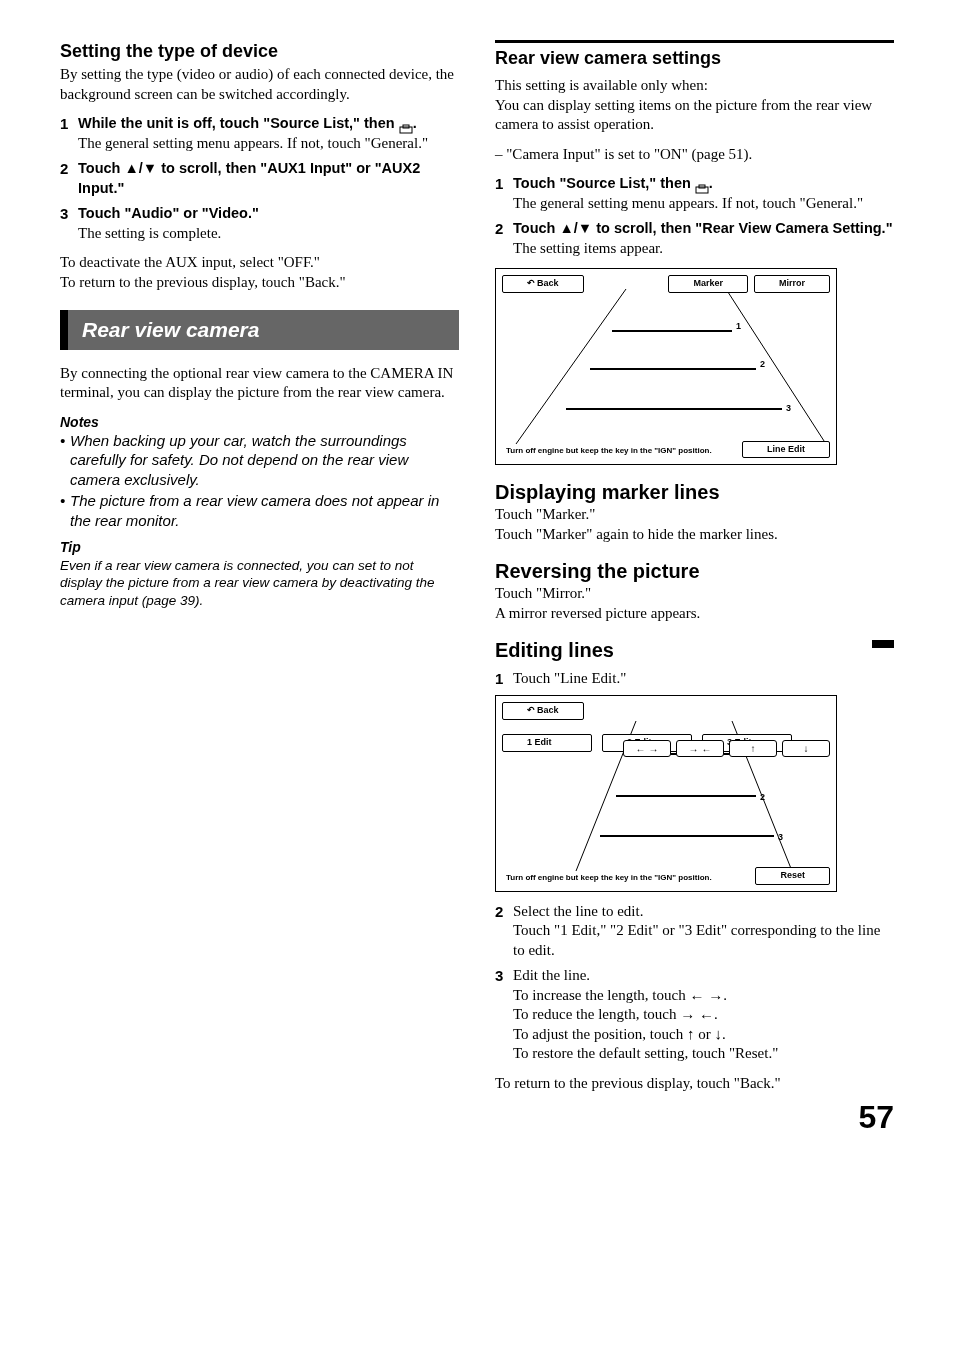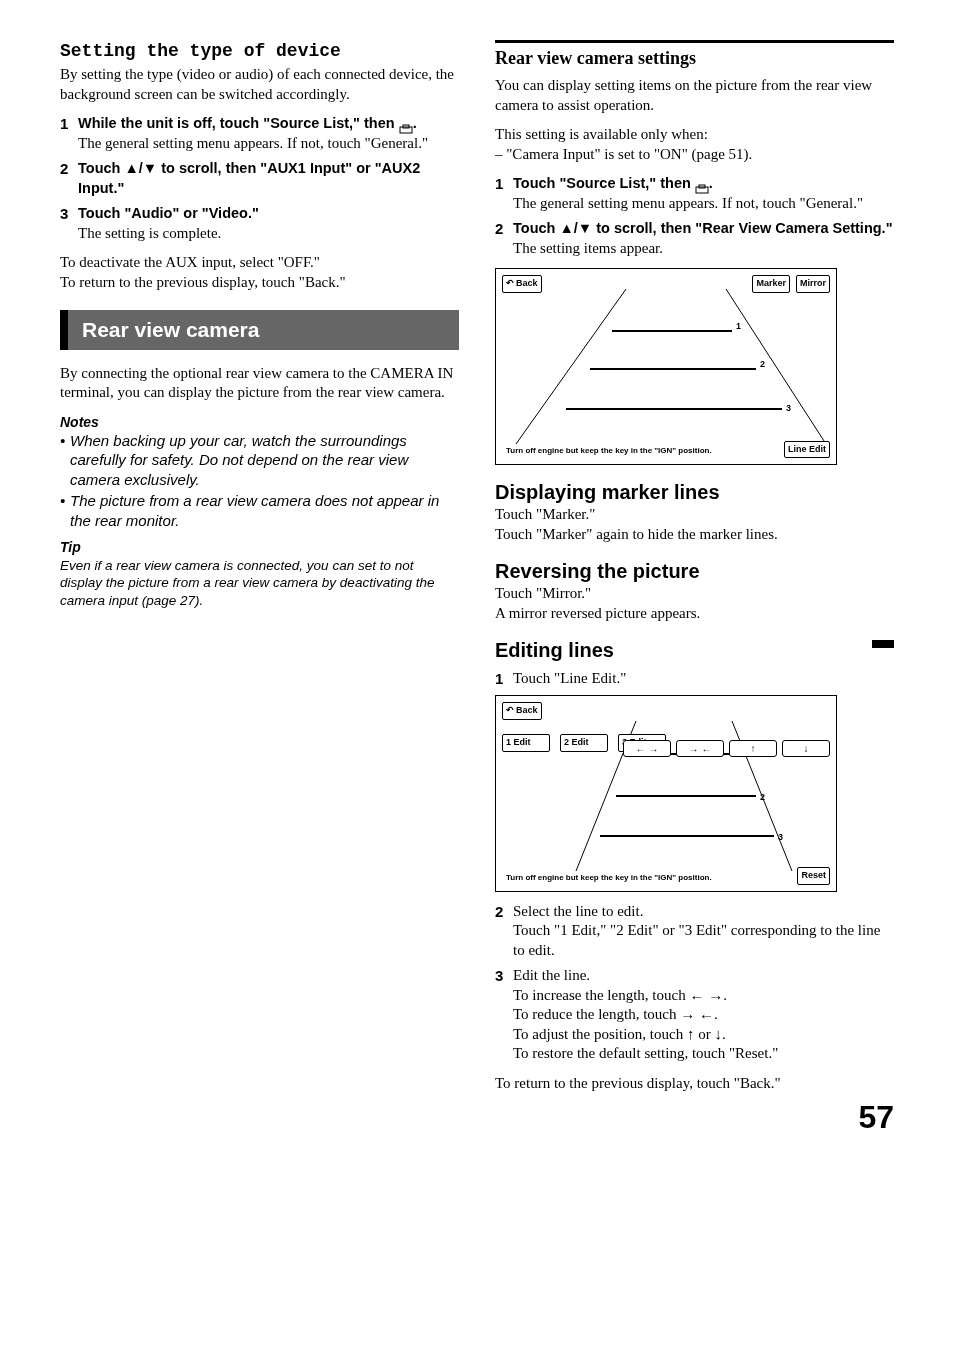--- a/index.html
+++ b/index.html
@@ -15,21 +15,21 @@
   }
   .cols {
     display: flex;
     gap: 36px;
   }
   .col {
     flex: 1;
     min-width: 0;
   }
   h2.devtype {
-    font-family: Liberation Mono, monospace;
+    font-family: Liberation Sans, sans-serif;
     font-weight: bold;
     font-size: 18px;
     margin: 0 0 2px 0;
   }
   p { margin: 0 0 10px 0; }
   .steps {
     list-style: none;
     padding: 0;
     margin: 6px 0 10px 0;
   }
@@ -50,20 +50,21 @@
     font-weight: bold;
     font-size: 14.5px;
     line-height: 1.3;
   }
   .stepnorm {
     font-family: "Times New Roman", Times, serif;
     font-size: 15px;
   }
   .section-band {
     margin: 18px 0 14px 0;
+    font-style: italic;
   }
   .section-band .bar {
     background: #666;
     color: #fff;
     font-family: Arial, Helvetica, sans-serif;
     font-weight: bold;
     font-size: 21px;
     padding: 6px 14px;
     border-left: 8px solid #000;
     letter-spacing: 0px;
@@ -97,21 +98,21 @@
     font-family: Arial, Helvetica, sans-serif;
     font-style: italic;
     font-size: 13.5px;
     margin: 0;
   }
   .rule-top {
     border-top: 3px solid #000;
     margin-bottom: 4px;
   }
   h2.sub {
-    font-family: Liberation Serif, serif;
+    font-family: Liberation Sans, sans-serif;
     font-weight: bold;
     font-size: 18px;
     margin: 4px 0 6px 0;
   }
   h3.subsub {
     font-family: Arial, Helvetica, sans-serif;
     font-weight: bold;
     font-size: 20px;
     margin: 14px 0 0 0;
   }
@@ -128,21 +129,21 @@
     font-size: 9px;
   }
   .fig .toprow {
     position: absolute;
     top: 6px; left: 6px; right: 6px;
     display: flex; justify-content: space-between;
   }
   .fig .btn {
     border: 1px solid #000;
     background: #fff;
-    padding: 2px 3px;
+    padding: 2px 24px;
     font-size: 9px;
     font-weight: bold;
     border-radius: 2px;
     white-space: nowrap;
   }
   .fig .rcol {
     position: absolute;
     top: 6px; right: 6px;
     display: flex; flex-direction: row; gap: 6px;
     align-items: flex-end;
@@ -244,29 +245,29 @@
 
     <p>By connecting the optional rear view camera to the CAMERA IN terminal, you can display the picture from the rear view camera.</p>
 
     <h3 class="notes">Notes</h3>
     <ul class="notelist">
       <li>When backing up your car, watch the surroundings carefully for safety. Do not depend on the rear view camera exclusively.</li>
       <li>The picture from a rear view camera does not appear in the rear monitor.</li>
     </ul>
 
     <h3 class="notes">Tip</h3>
-    <p class="tiptext">Even if a rear view camera is connected, you can set to not display the picture from a rear view camera by deactivating the camera input (page 27).</p>
+    <p class="tiptext">Even if a rear view camera is connected, you can set to not display the picture from a rear view camera by deactivating the camera input (page 39).</p>
   </div>
 
   <div class="col">
     <div class="rule-top"></div>
     <h2 class="sub">Rear view camera settings</h2>
+    <p style="margin-bottom:0">This setting is available only when:</p>
+
     <p>You can display setting items on the picture from the rear view camera to assist operation.</p>
-
-    <p style="margin-bottom:0">This setting is available only when:</p>
     <div class="dashlist">
       <div>– "Camera Input" is set to "ON" (page 51).</div>
     </div>
 
     <ol class="steps">
       <li>
         <div class="stepnum">1</div>
         <div class="stepbody">
           <span class="stepbold"><span>Touch "Source List," then </span><span class="toolbox-icon"><svg width="14" height="10">
                     <rect x="1" y="3" width="12" height="6" fill="none" stroke="#000" stroke-width="1"></rect>

